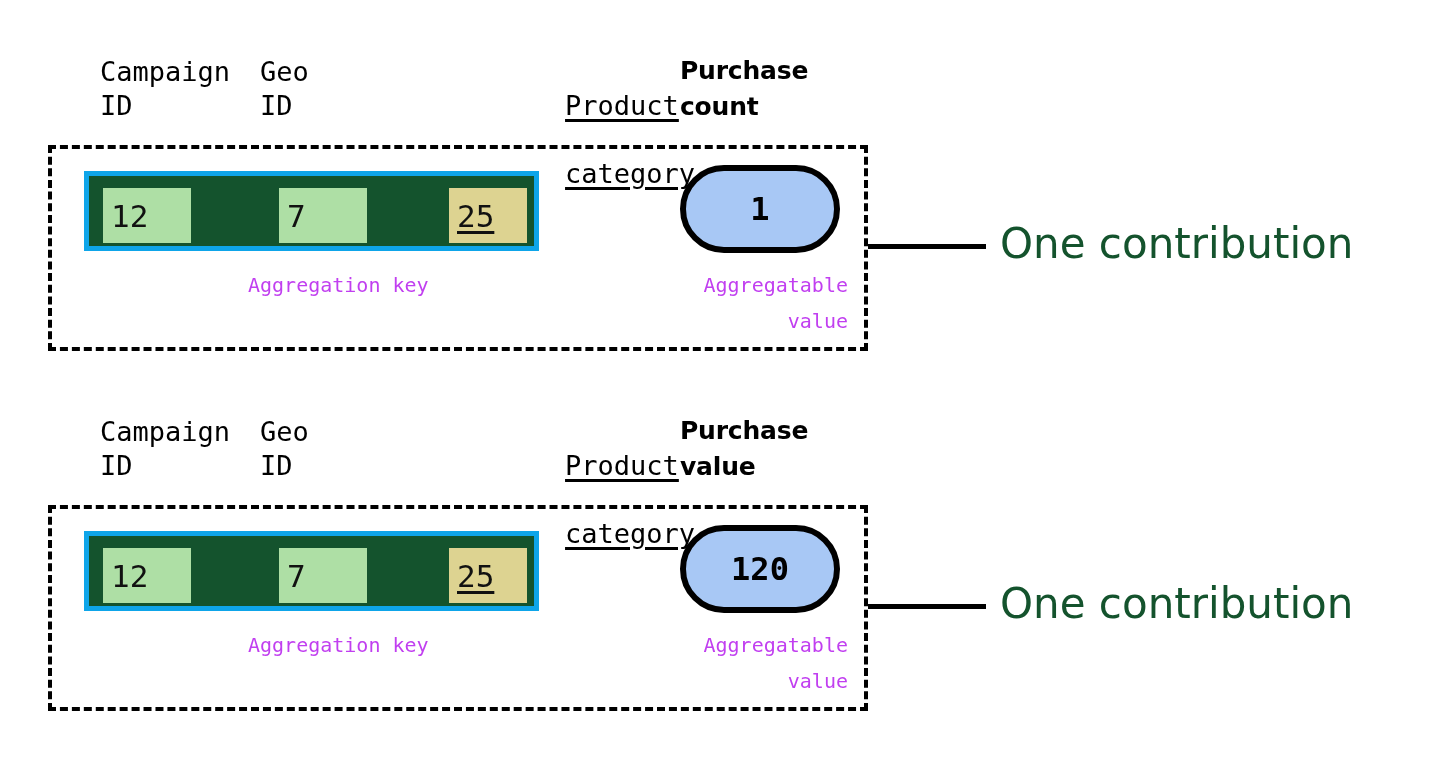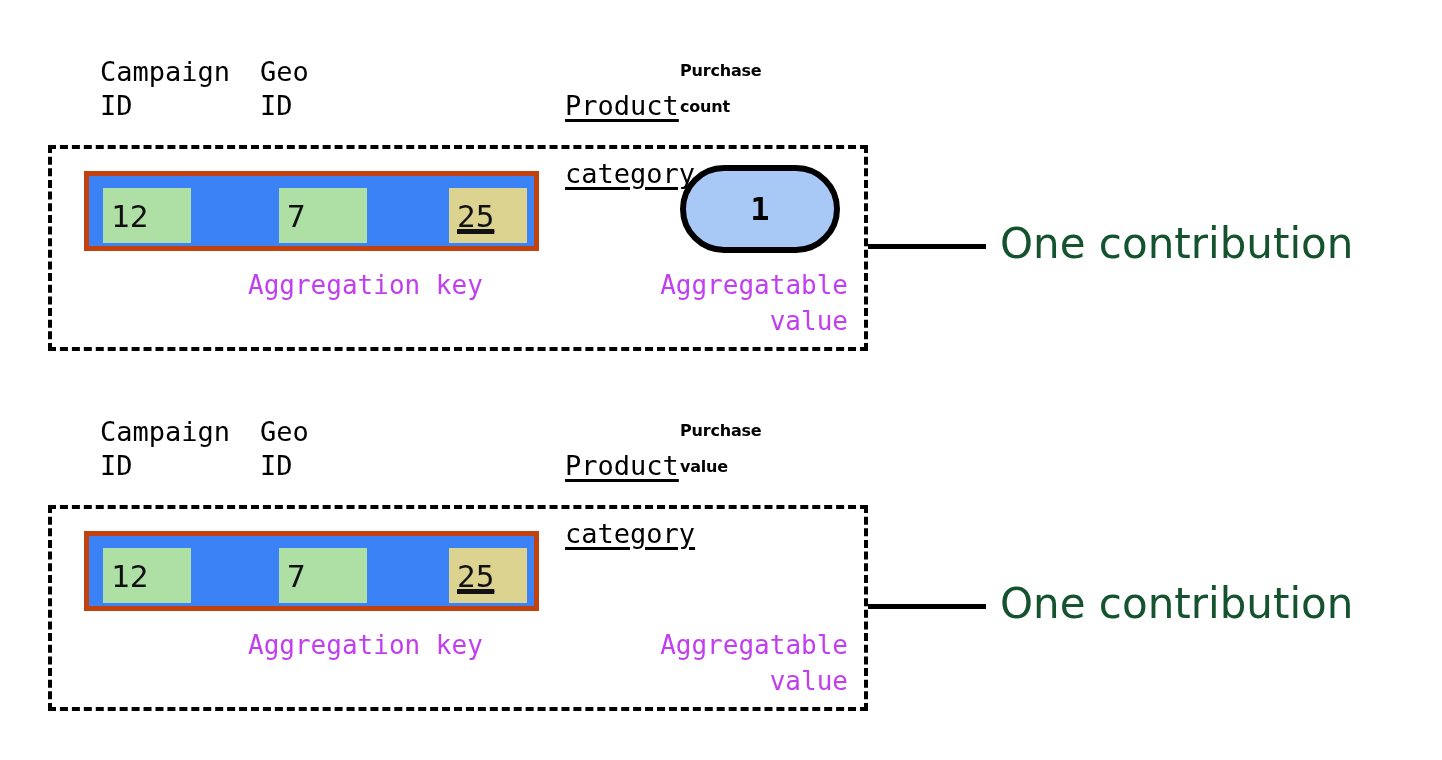--- a/index.html
+++ b/index.html
@@ -21,49 +21,49 @@
     font-size:27px;line-height:34px;color:#000;
     white-space:pre;letter-spacing:0px;
   }
   .hdr-campaign{left:100px;}
   .hdr-geo{left:260px;}
   .hdr-product{left:435px;}
   .hdr-product .ul{ text-decoration:underline; text-decoration-thickness:2.5px; text-underline-offset:4px;}
   .hdr-metric{
     left:680px;top:-2px;
     font-family:"DejaVu Sans", sans-serif;
-    font-weight:bold;font-size:16px;line-height:36px;
+    font-weight:bold;font-size:25px;line-height:36px;
     letter-spacing:-0.2px;
   }
 
   
   .dashed{
     position:absolute;left:48px;top:0;
     width:820px;height:206px;
     border:4px dashed #000;
     box-sizing:border-box;
   }
 
   
   .keyrow{
     position:absolute;left:32px;top:22px;
     width:455px;height:80px;
-    background:#3b82f6;
-    border:5px solid #c2410c;
+    background:#14532d;
+    border:5px solid #0ea5e9;
     box-sizing:border-box;
   }
   .cell{
     position:absolute;top:12px;height:55px;
     display:flex;align-items:center;
     font-family:"DejaVu Sans Mono", monospace;
     font-size:31px;color:#111;
     box-sizing:border-box;padding-left:8px;
   }
   .cell-green{background:#aedfa5;}
-  .cell-khaki{background:#ddd391;text-decoration:underline;}
+  .cell-khaki{background:#ddd391;}
   .cell-1{left:14px;width:88px;}
   .cell-2{left:190px;width:88px;}
   .cell-3{left:360px;width:78px;}
   .cell-3 span{text-decoration:underline;text-decoration-thickness:3px;text-underline-offset:4px;}
 
   
   .pill{
     position:absolute;left:628px;top:16px;
     width:160px;height:88px;
     background:#a8c8f5;
@@ -72,21 +72,21 @@
     box-sizing:border-box;
     display:flex;align-items:center;justify-content:center;
     font-family:"DejaVu Sans Mono", monospace;
     font-weight:bold;font-size:32px;color:#000;
   }
 
   
   .cap{
     position:absolute;
     font-family:"DejaVu Sans Mono", monospace;
-    font-size:26px;line-height:36px;color:#c13ff0;
+    font-size:20px;line-height:36px;color:#c13ff0;
     white-space:pre;
   }
   .cap-key{left:196px;top:118px;}
   .cap-val{left:548px;top:118px;width:248px;text-align:right;}
 
   
   .connector{
     position:absolute;left:868px;top:0;
     width:118px;height:5px;background:#000;
   }
@@ -164,20 +164,21 @@
           <span>12</span>
         </div>
         <div class="cell cell-green cell-2">
           <span>7</span>
         </div>
         <div class="cell cell-khaki cell-3">
           <span>25</span>
         </div>
       </div>
 
+      <div class="pill">120</div>
 
       <div class="cap cap-key">Aggregation key</div>
       <div class="cap cap-val">Aggregatable
 value</div>
     </div>
 
     <div class="connector" style="top:189px;"></div>
     <div class="callout" style="top:168px;">One contribution</div>
   </div>
 

